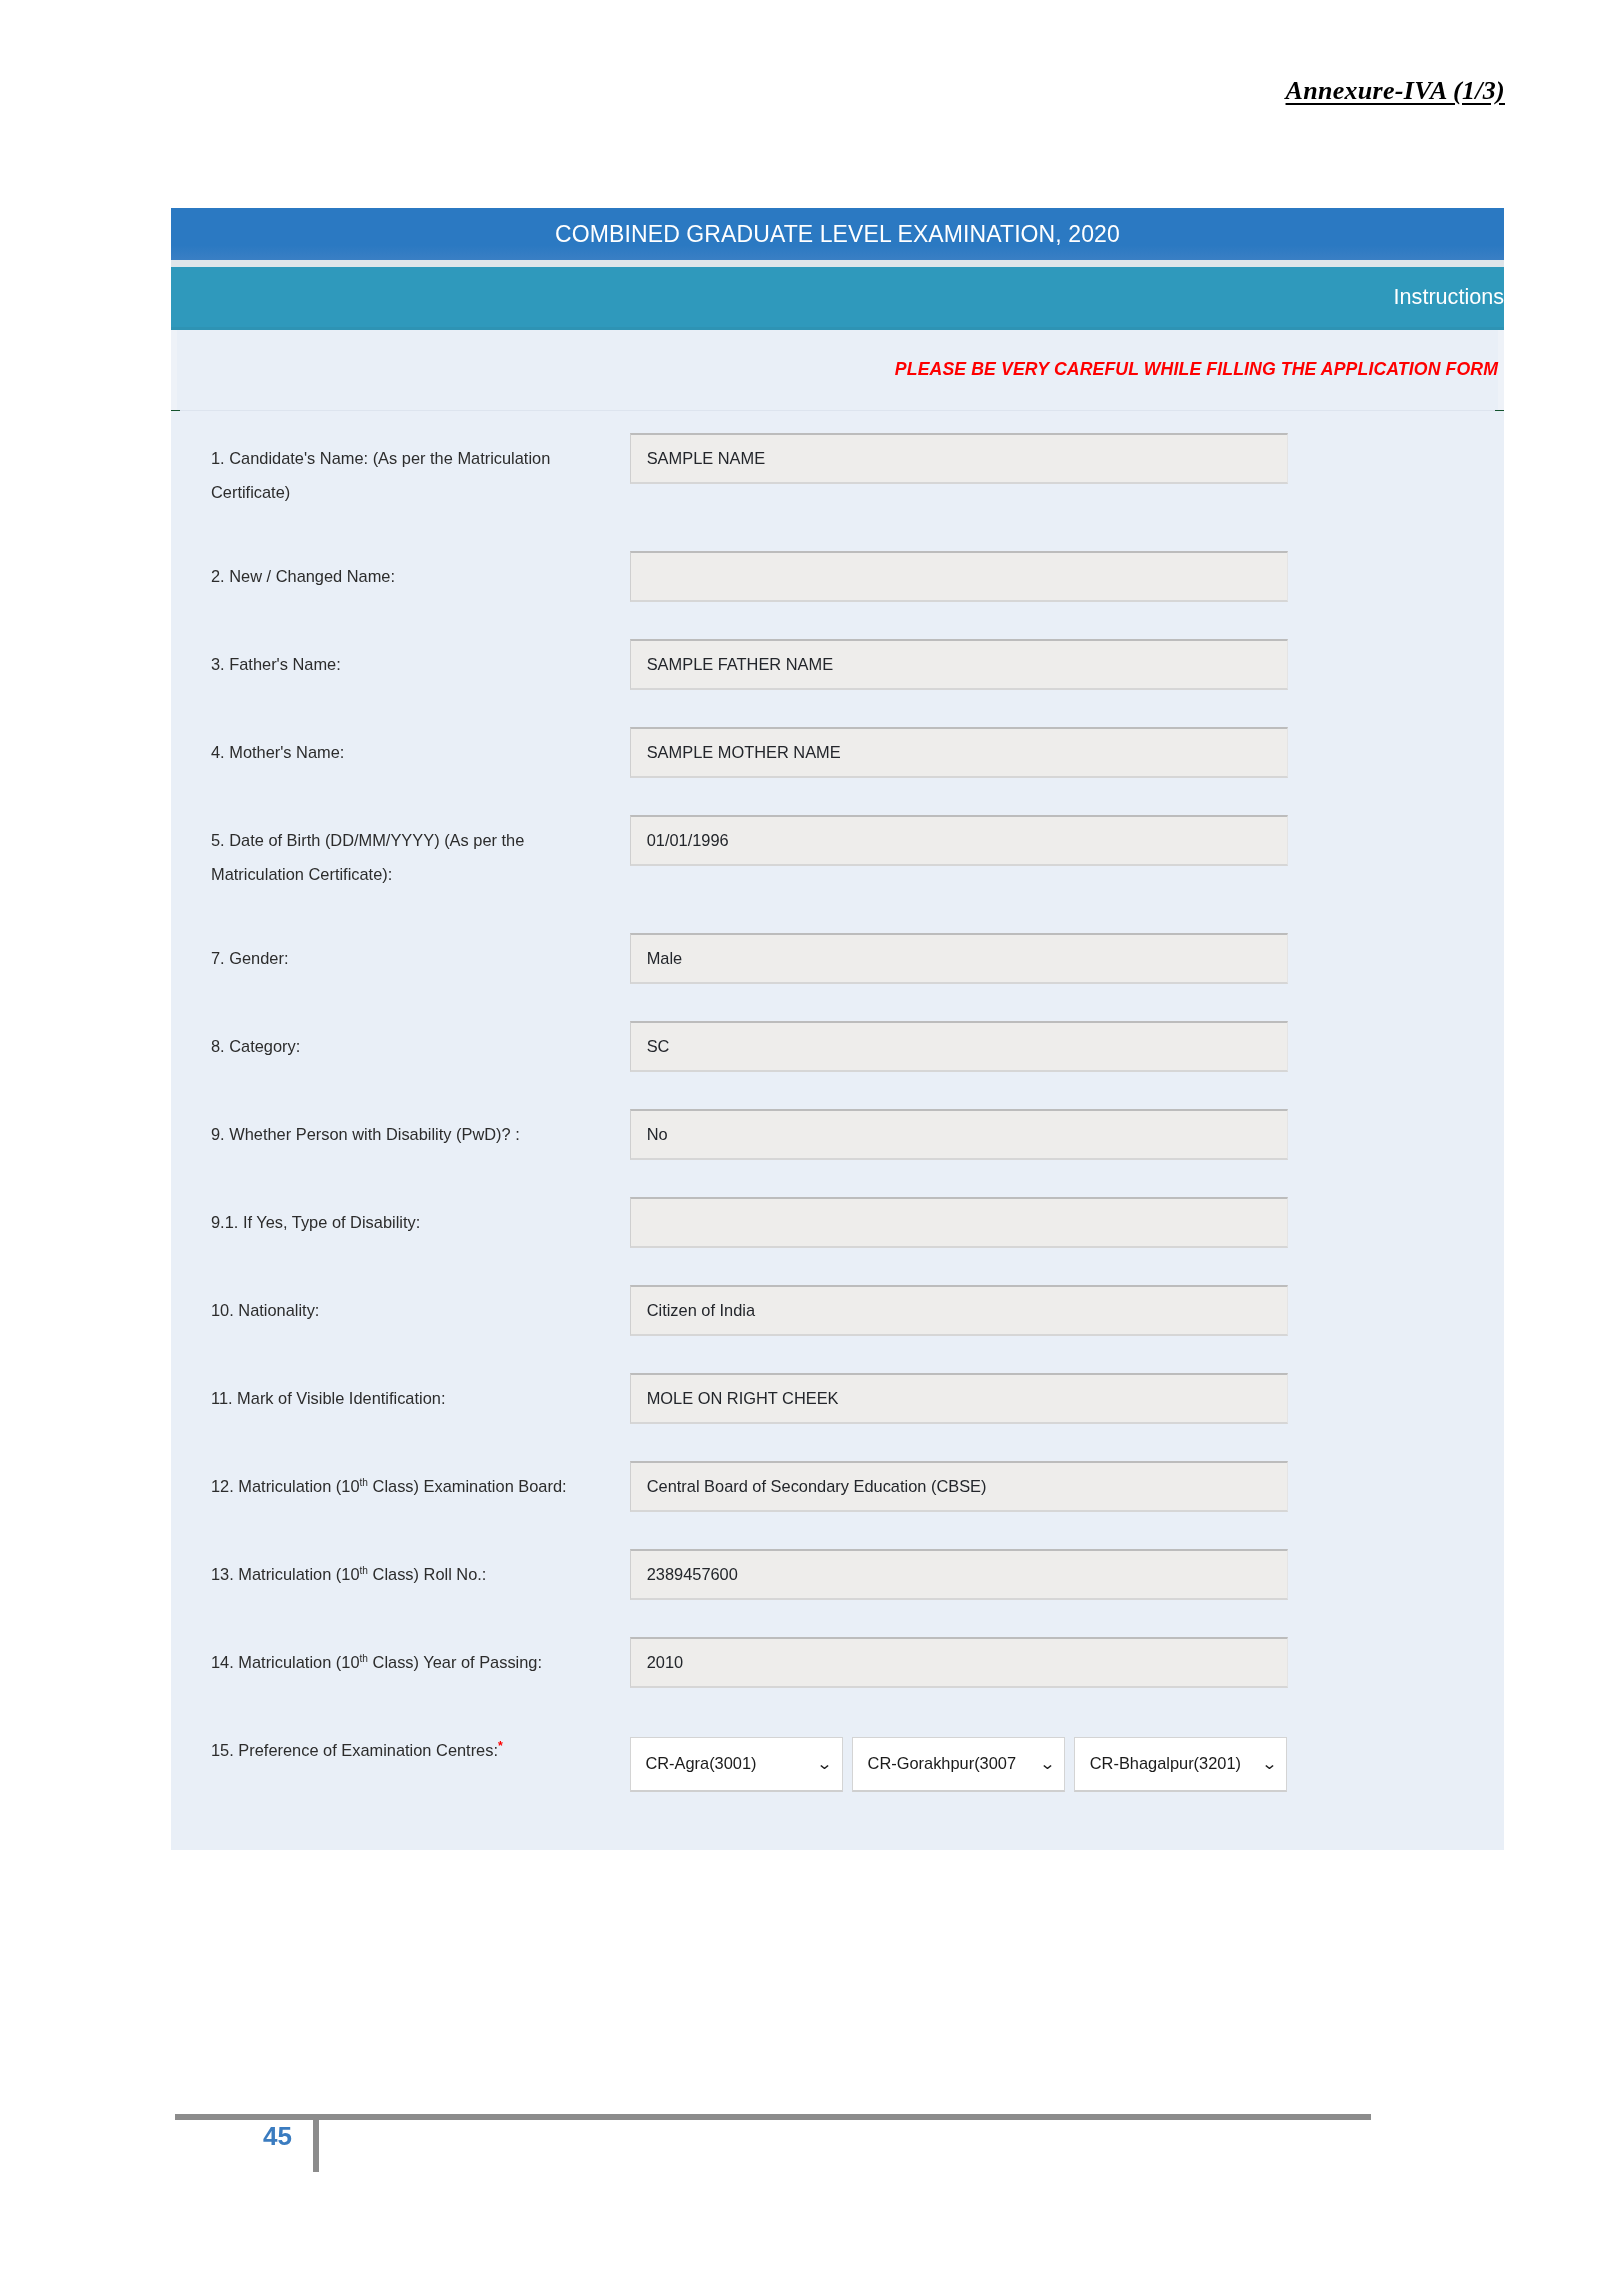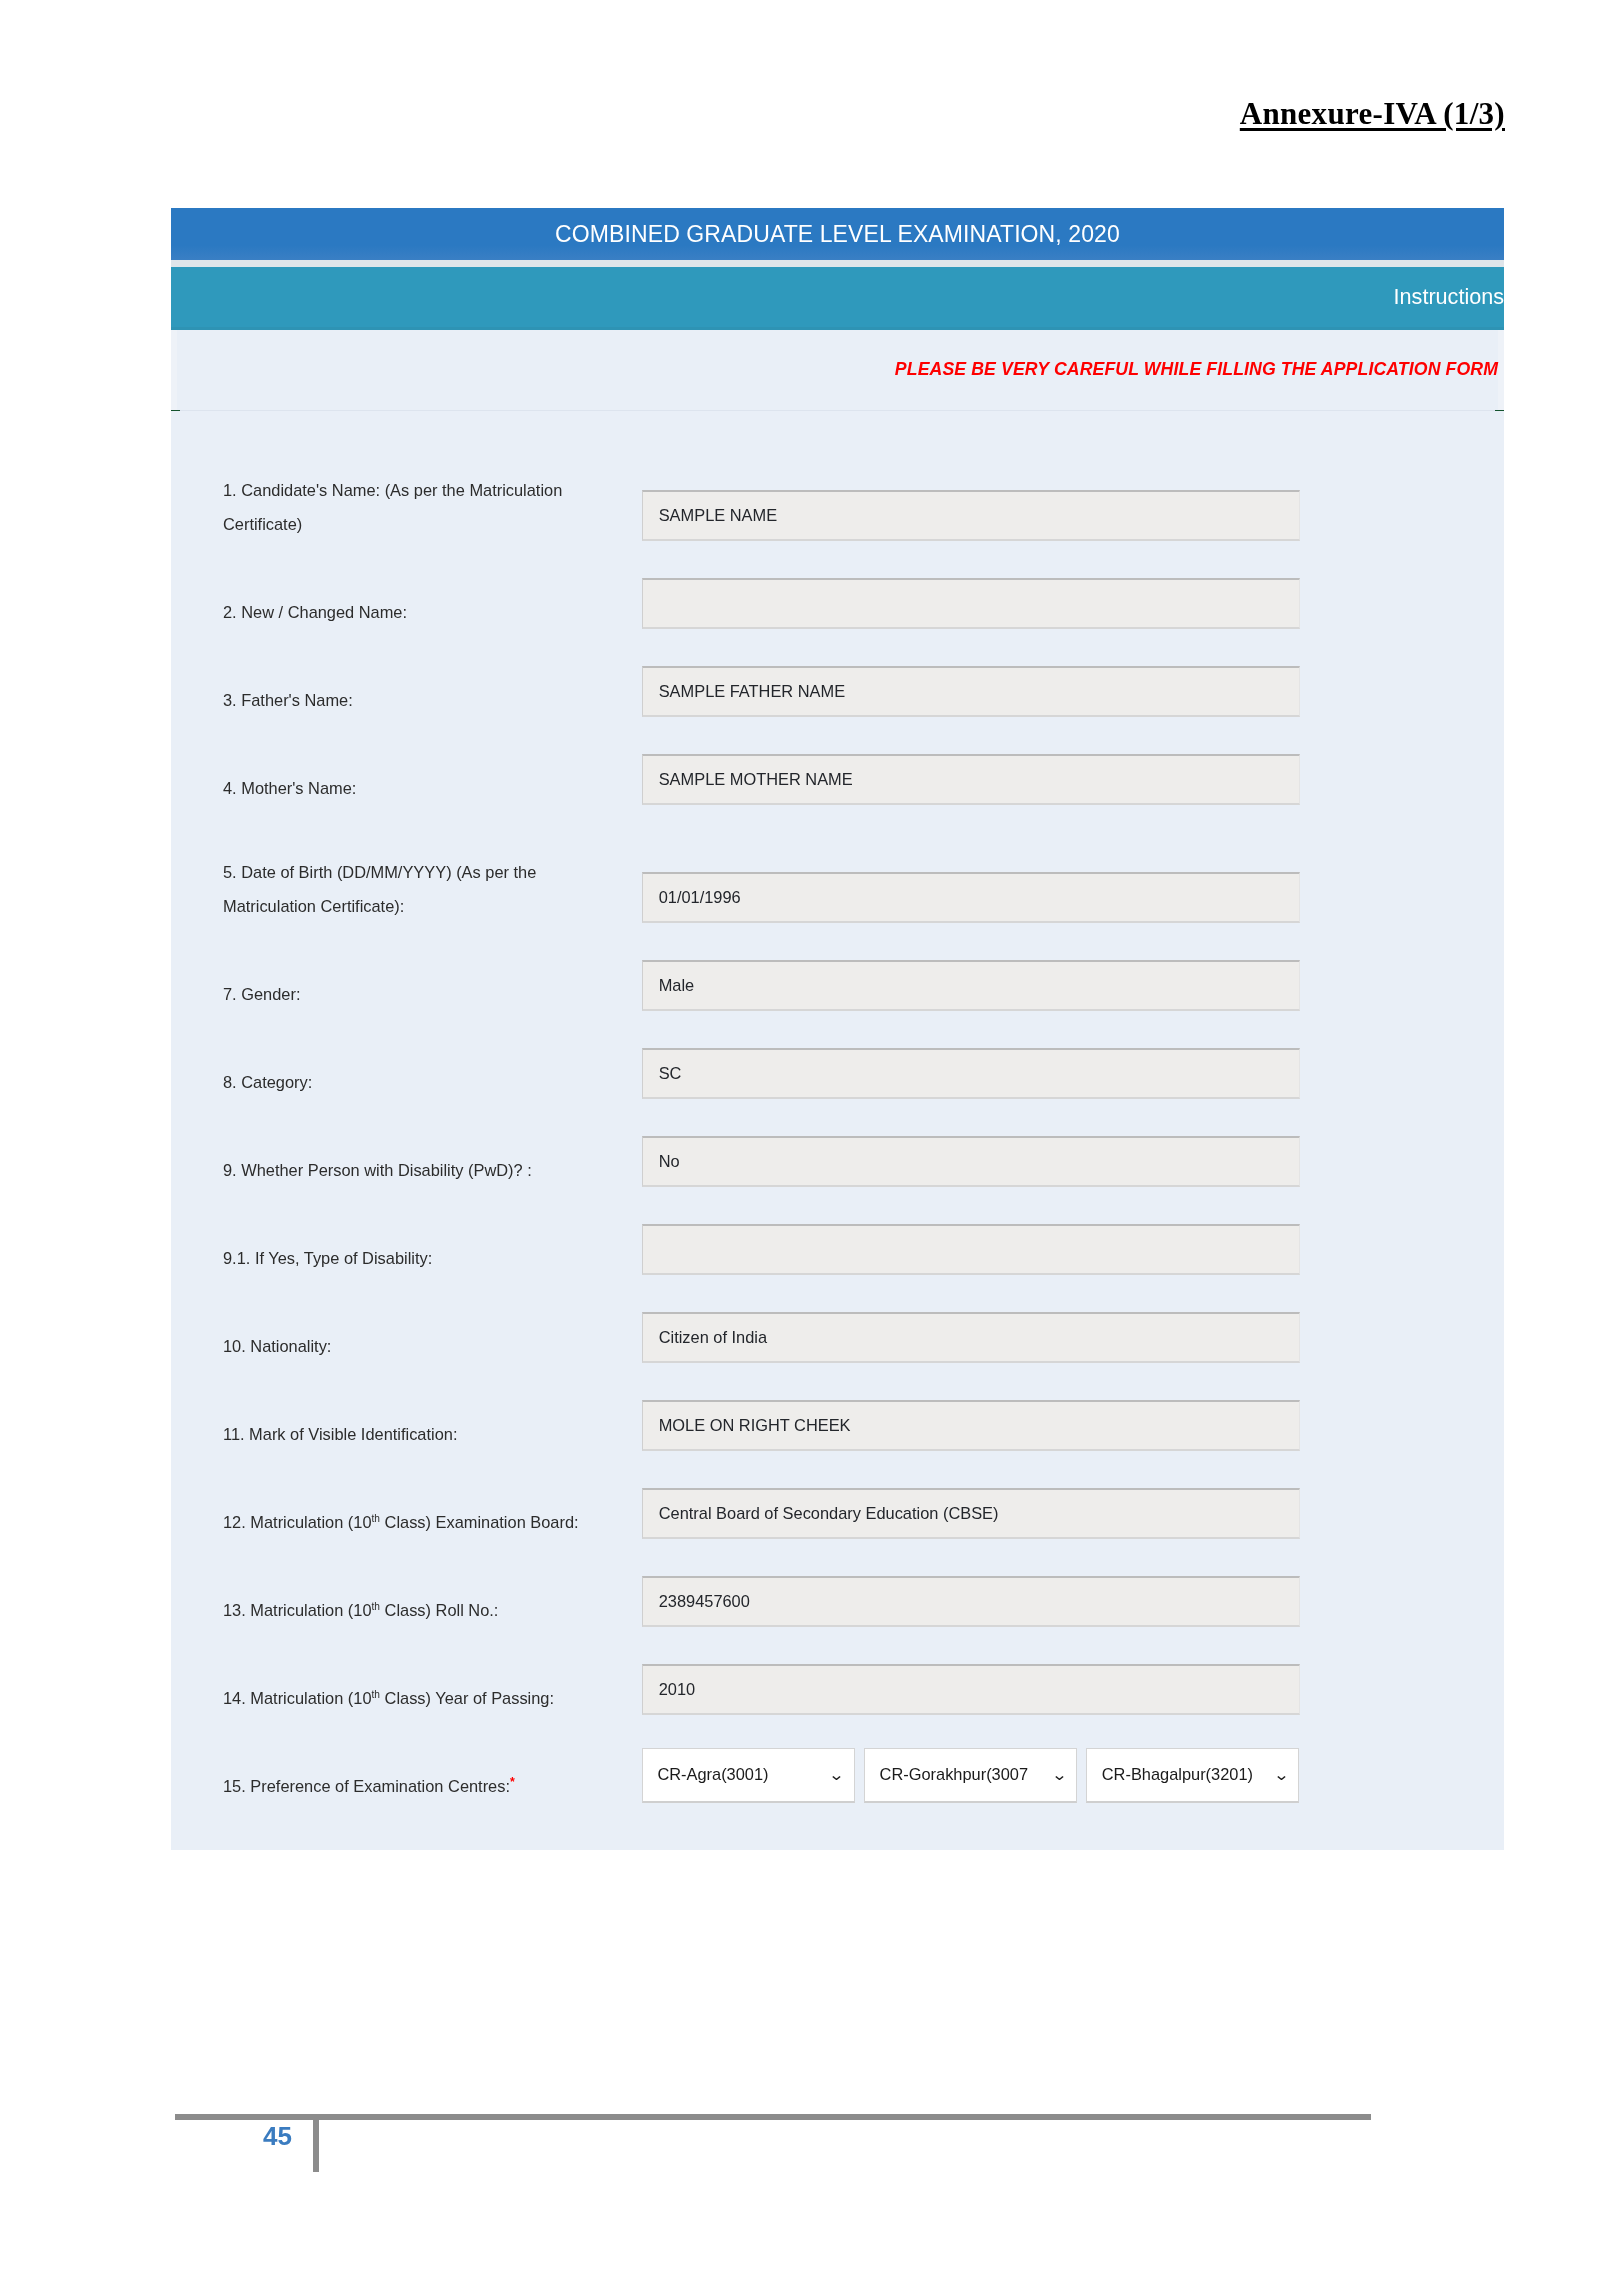--- a/index.html
+++ b/index.html
@@ -11,30 +11,31 @@
     width: 1623px;
     height: 2295px;
     position: relative;
     font-family: "Liberation Sans", sans-serif;
     -webkit-font-smoothing: antialiased;
   }
 
   
   .annexure {
     position: absolute;
-    top: 96px;
+    top: 76px;
     right: 118px;
     font-family: "Liberation Serif", serif;
     font-weight: bold;
-    font-size: 31px;
+    font-size: 26px;
     color: #000000;
     text-decoration: underline;
     text-underline-offset: 3.9px;
     letter-spacing: 0.3px;
     white-space: nowrap;
+    font-style: italic;
   }
 
   
   .panel {
     position: absolute;
     left: 171px;
     top: 208px;
     width: 1333px;
     background: #14532d;
   }
@@ -100,23 +101,23 @@
   }
 
   
   .form-body {
     background: #e9eff7;
     padding: 11.8px 0 47px 0;
   }
 
   .row {
     display: flex;
-    align-items: flex-end;
+    align-items: flex-start;
     min-height: 88px;
-    padding-left: 52px;
+    padding-left: 40px;
     box-sizing: border-box;
   }
   .row-tall { min-height: 118px; }
 
   .label {
     width: 419px;
     flex: 0 0 419px;
     color: #2c2c2c;
     font-size: 16.4px;
     line-height: 34px;

